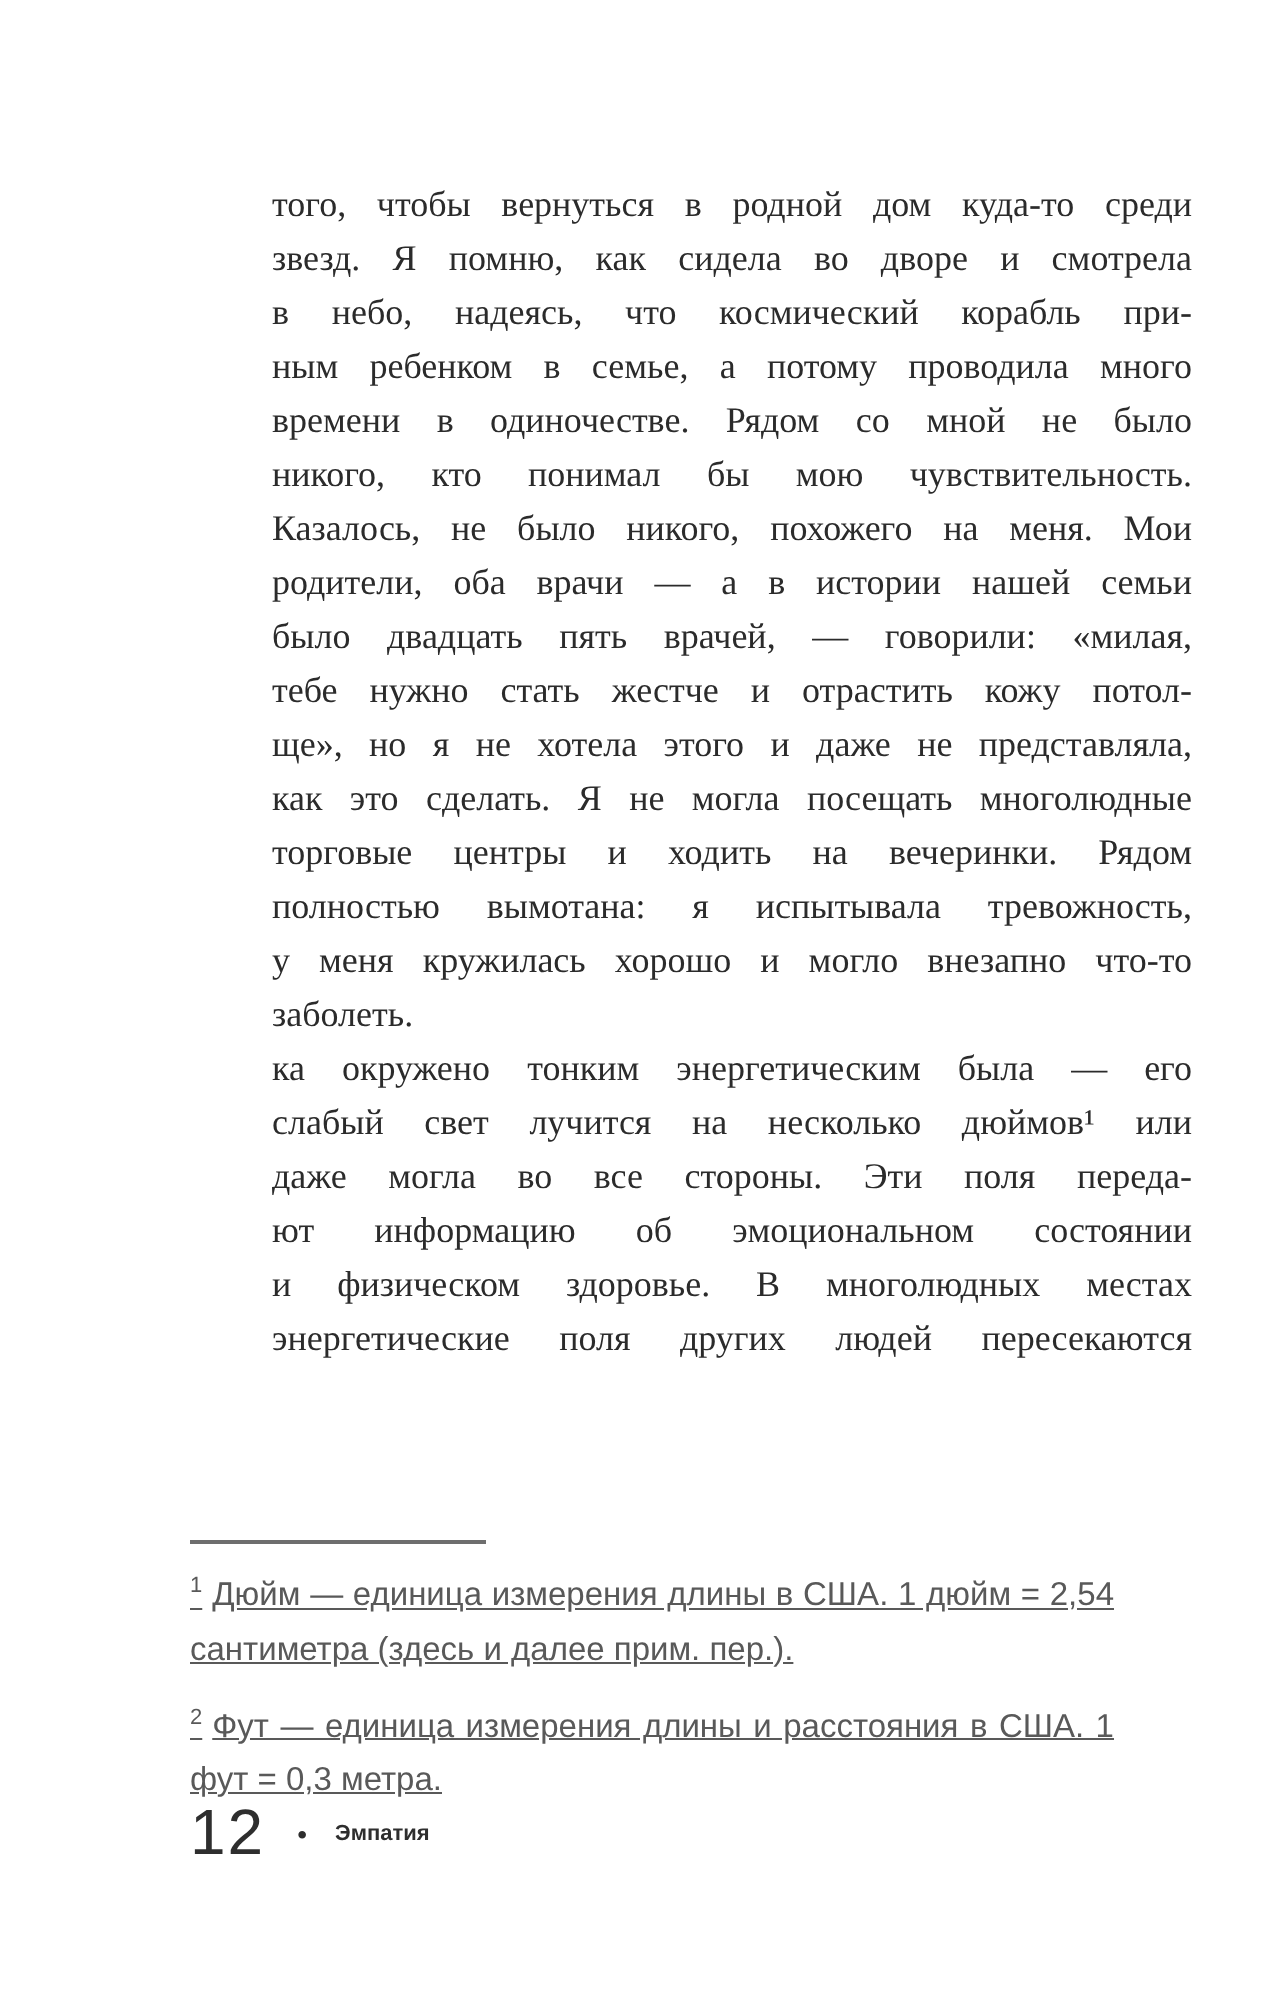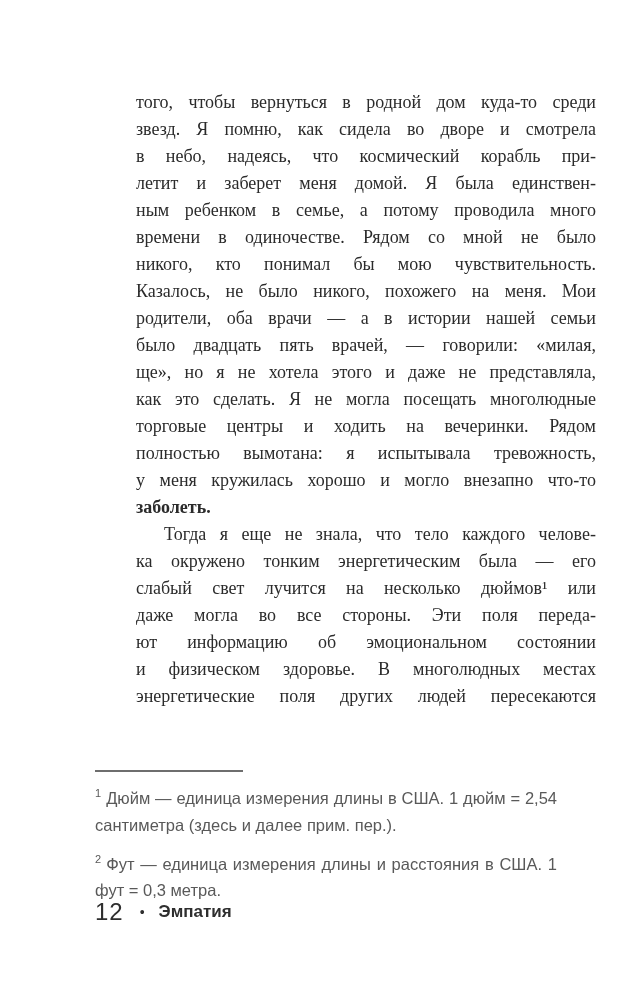--- a/index.html
+++ b/index.html
@@ -30,21 +30,20 @@
     margin-left: 41px;
   }
   .line {
     height: 27px;
     overflow: hidden;
     text-align: justify;
     text-align-last: justify;
   }
   .line.left-last {
     text-align-last: left;
-    font-weight: bold;
   }
   .line.indent {
     text-indent: 28px;
   }
   .footnote-rule {
     position: absolute;
     left: 95px;
     top: 770px;
     width: 148px;
     height: 0;
@@ -53,74 +52,74 @@
   .footnotes {
     position: absolute;
     left: 95px;
     top: 780px;
     width: 462px;
     font-family: "Liberation Sans", "DejaVu Sans", sans-serif;
     font-size: 16.5px;
     line-height: 27px;
     color: var(--footnote-color, #595959);
     text-align: justify;
+    text-decoration: underline;
   }
   .footnote {
     margin-bottom: 7px;
   }
   .footnote sup {
     font-size: 11px;
     margin-right: 5px;
   }
   .page-footer {
     position: absolute;
     left: 95px;
     top: 898px;
     display: flex;
     align-items: center;
     font-family: "Liberation Sans", "DejaVu Sans", sans-serif;
     color: var(--footer-color, #2e2e2e);
   }
   .page-num {
-    font-size: 24px;
+    font-size: 32px;
     font-weight: 400;
     letter-spacing: 1px;
   }
   .footer-sep {
     font-size: 14px;
     margin: 0 14px 0 16px;
   }
   .book-title {
-    font-size: 17px;
+    font-size: 11px;
     font-weight: bold;
   }
 </style>
 </head>
 <body>
 
 <div class="book-page">
 
   <div class="body-text" id="body-text">
       <div class="line">того, чтобы вернуться в родной дом куда-то среди</div>
       <div class="line">звезд. Я помню, как сидела во дворе и смотрела</div>
       <div class="line">в небо, надеясь, что космический корабль при-</div>
-      <div class="line">летит и заберет меня домой. Я была единствен-</div>
       <div class="line">ным ребенком в семье, а потому проводила много</div>
       <div class="line">времени в одиночестве. Рядом со мной не было</div>
       <div class="line">никого, кто понимал бы мою чувствительность.</div>
       <div class="line">Казалось, не было никого, похожего на меня. Мои</div>
       <div class="line">родители, оба врачи — а в истории нашей семьи</div>
       <div class="line">было двадцать пять врачей, — говорили: «милая,</div>
+      <div class="line">тебе нужно стать жестче и отрастить кожу потол-</div>
       <div class="line">ще», но я не хотела этого и даже не представляла,</div>
       <div class="line">как это сделать. Я не могла посещать многолюдные</div>
       <div class="line">торговые центры и ходить на вечеринки. Рядом</div>
       <div class="line">полностью вымотана: я испытывала тревожность,</div>
       <div class="line">у меня кружилась хорошо и могло внезапно что-то</div>
       <div class="line left-last">заболеть.</div>
-      <div class="line indent">Тогда я еще не знала, что тело каждого челове-</div>
       <div class="line">ка окружено тонким энергетическим была — его</div>
       <div class="line">слабый свет лучится на несколько дюймов¹ или</div>
       <div class="line">даже могла во все стороны. Эти поля переда-</div>
       <div class="line">ют информацию об эмоциональном состоянии</div>
       <div class="line">и физическом здоровье. В многолюдных местах</div>
       <div class="line">энергетические поля других людей пересекаются</div>
     </div>
 
   <div class="footnote-rule"></div>
 

